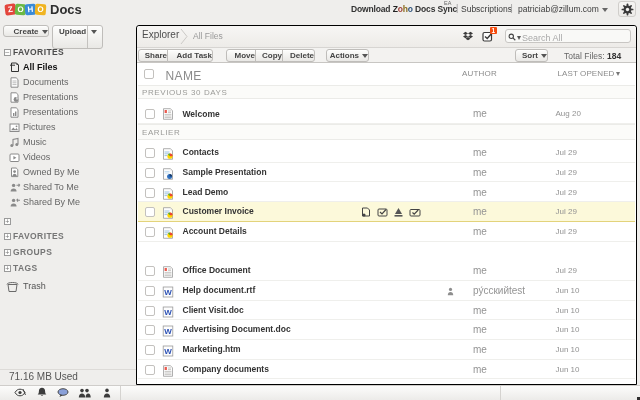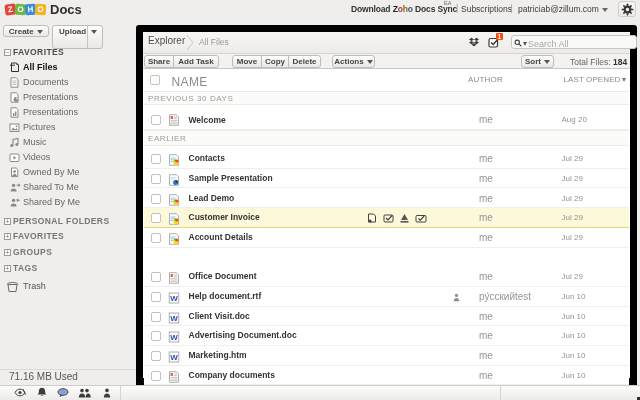--- a/index.html
+++ b/index.html
@@ -1,18 +1,18 @@
 <!DOCTYPE html>
 <html><head><meta charset="utf-8">
 <style>
 *{margin:0;padding:0;box-sizing:border-box}
 html,body{width:640px;height:400px;overflow:hidden}
 body{font-family:"Liberation Sans",sans-serif;background:#efeeec;position:relative;-webkit-font-smoothing:antialiased}
 .ab{position:absolute}
-.btn{position:absolute;background:linear-gradient(#fdfdfc,#e9e8e5);border:1px solid #bfbdba;border-radius:3px;color:#454545;font-weight:bold;font-size:8px;text-align:center;box-shadow:0 1px 0 rgba(255,255,255,.6) inset}
+.btn{position:absolute;background:linear-gradient(#fdfdfc,#e9e8e5);border:1px solid #bfbdba;border-radius:3px;color:#454545;font-weight:bold;font-size:8px;text-align:right;box-shadow:0 1px 0 rgba(255,255,255,.6) inset}
 .arr{display:inline-block;width:0;height:0;border-left:3px solid transparent;border-right:3px solid transparent;border-top:4px solid #555;vertical-align:middle;margin-left:3px}
 .sit{position:absolute;left:0;width:136px;height:14px;line-height:14px;font-size:9px;color:#666;white-space:nowrap}
 .sit .lbl{position:absolute;left:23px;top:0}
 .sit svg{position:absolute;left:9px;top:2px}
 .shd{position:absolute;left:0;width:136px;height:13px;line-height:13px;font-size:8.5px;font-weight:bold;color:#767676;letter-spacing:.4px;white-space:nowrap}
 .shd .lbl{position:absolute;left:13px;top:0}
 .pm{position:absolute;left:4px;top:3px;width:7px;height:7px;border:1px solid #9a9a9a;background:#fdfdfc;font:normal 7px/5px "Liberation Sans";color:#777;text-align:center}
 .row{position:absolute;left:1px;right:1px;height:19.7px;background:#fff;box-shadow:inset 0 -1px 0 #efefec}
 .row .cb{position:absolute;left:7px;top:5px;width:10px;height:10px;background:#fff;border:1px solid #c3c1be;border-radius:2px}
 .row .nm{position:absolute;left:44.5px;top:0;line-height:19.7px;font-size:8.5px;font-weight:bold;color:#333;white-space:nowrap}
@@ -139,21 +139,20 @@
     <svg width="12" height="11" viewBox="0 0 12 11">
       <circle cx="4.6" cy="3.4" r="1.7" fill="#8a8a8a"></circle>
       <path fill="#8a8a8a" d="M1.6 9.6c0-2.1 1.3-3.2 3-3.2s3 1.1 3 3.2z"></path>
       <path stroke="#8a8a8a" stroke-width="1.1" fill="none" d="M11 3.2H7.6m0 0l1.4-1.4M7.6 3.2l1.4 1.4"></path>
     </svg>
     <span class="lbl">Shared By Me</span>
   </div>
 
 <div class="shd" style="top:215px">
     <span class="pm">+</span>
-    <span class="lbl">PERSONAL FOLDERS</span>
   </div>
 <div class="shd" style="top:230px">
     <span class="pm">+</span>
     <span class="lbl">FAVORITES</span>
   </div>
 <div class="shd" style="top:246px">
     <span class="pm">+</span>
     <span class="lbl">GROUPS</span>
   </div>
 <div class="shd" style="top:261.5px">
@@ -164,21 +163,21 @@
     <svg width="13" height="12" viewBox="0 0 13 12" style="left:6px">
       <path fill="none" stroke="#6a6a6a" stroke-width="1" d="M2 3.5h9l-1 7H3z"></path>
       <path fill="none" stroke="#6a6a6a" stroke-width="1" d="M1 3.5c0-1.2 2.4-2 5.5-2s5.5.8 5.5 2"></path>
     </svg>
     <span class="lbl">Trash</span>
   </div>
 
 <div class="ab" style="left:0;top:369px;width:136px;height:1px;background:#dddbd8"></div>
 <div class="ab" style="left:9px;top:371px;font-size:10px;color:#555">71.16 MB Used</div>
 
-<div class="ab" id="panel" style="left:136px;top:25px;width:501px;height:360px;background:#fff;border:7px solid #000000;border-radius:3px 3px 0 0">
+<div class="ab" id="panel" style="left:136px;top:25px;width:501px;height:360px;background:#fff;border:1px solid #000000;border-radius:3px 3px 0 0">
 
   <div class="ab" style="left:0;top:0;right:0;height:22px;background:linear-gradient(#f7f6f4,#edebe8);border-bottom:1px solid #d7d5d2;border-radius:3px 3px 0 0"></div>
   <div class="ab" style="left:5px;top:3px;font-size:10px;color:#4e4e4e">Explorer</div>
   <svg class="ab" style="left:43px;top:2px" width="8" height="17" viewBox="0 0 8 17">
       <path fill="none" stroke="#cccac7" stroke-width="1" d="M1 1l6 7.5L1 16"></path>
     </svg>
   <div class="ab" style="left:56px;top:5px;font-size:8.5px;color:#999">All Files</div>
 
   <svg class="ab" style="left:326px;top:4.5px" width="10" height="10" viewBox="0 0 24 24">
       <path fill="#3b3b3b" d="M6 2l6 3.8L6 9.6 0 5.8zM18 2l6 3.8-6 3.8-6-3.8zM0 13.4l6-3.8 6 3.8L6 17.2zM18 9.6l6 3.8-6 3.8-6-3.8zM6 18.4l6-3.8 6 3.8L12 22.2z"></path>

